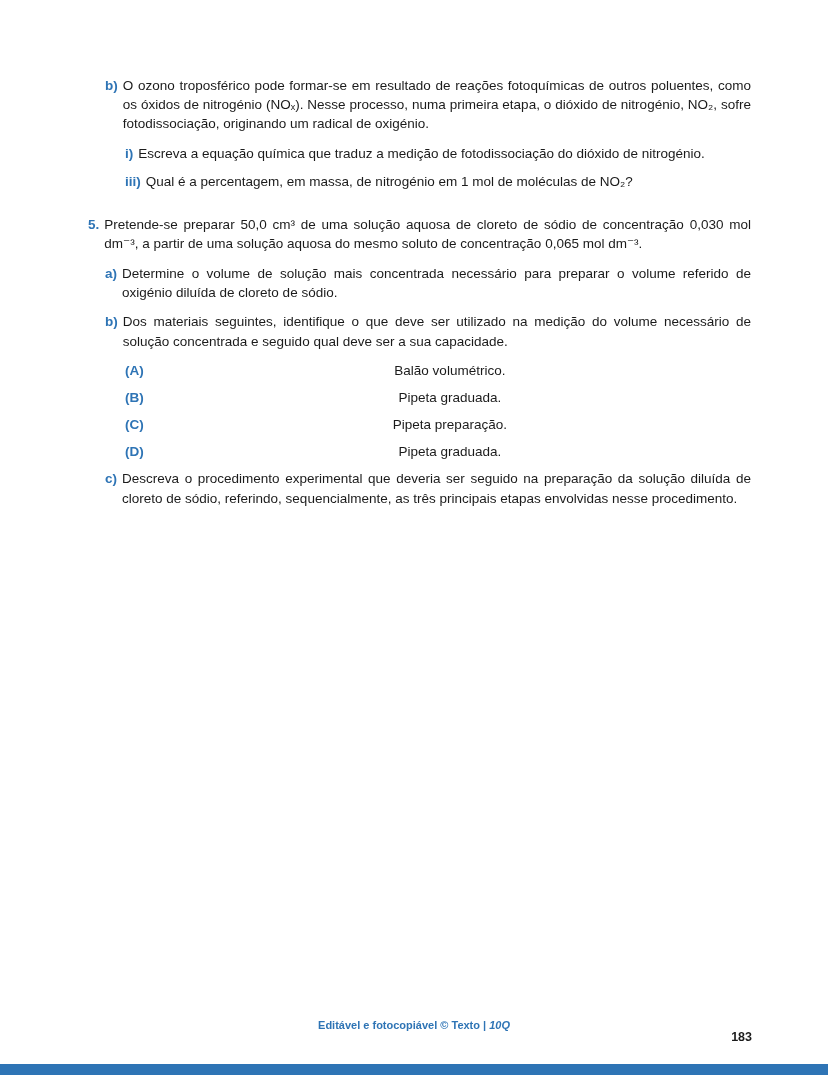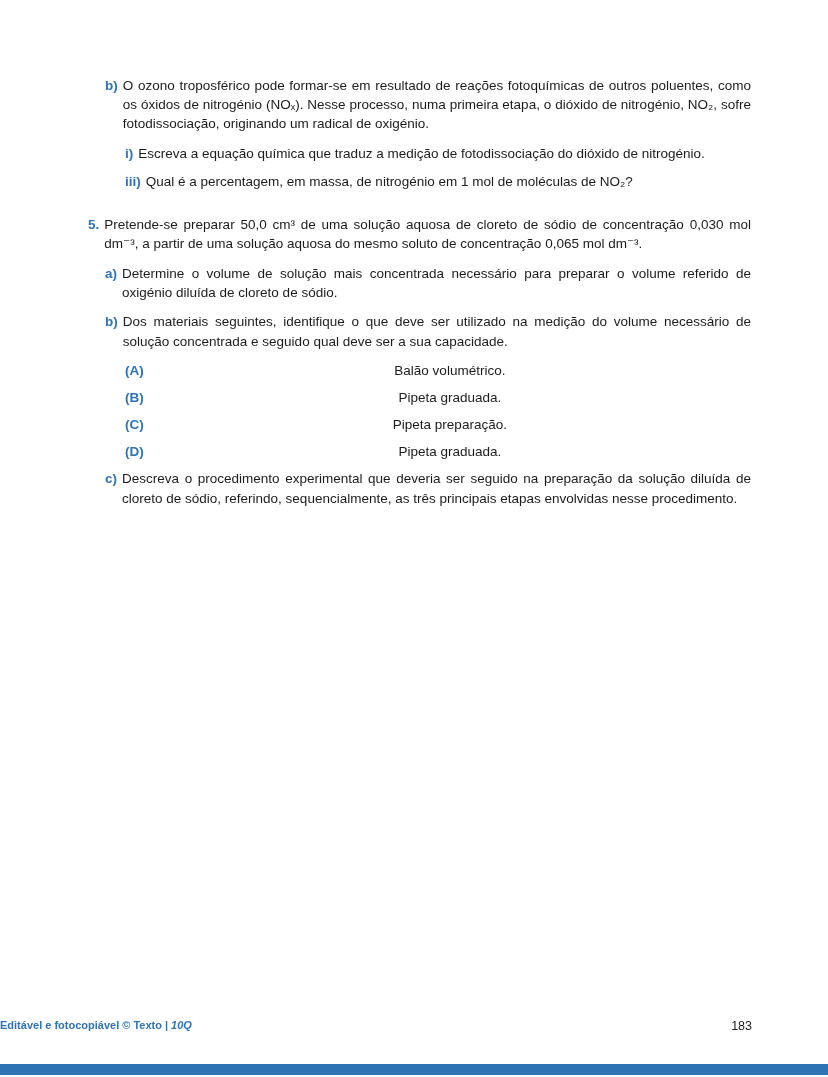--- a/index.html
+++ b/index.html
@@ -39,32 +39,32 @@
   .mb-sub   { margin-bottom: 8px; }
   .q5       { margin-top: 24px; margin-bottom: 11px; }
   .mb-itm   { margin-bottom: 10px; }
   .mb-opt   { margin-bottom: 8px; }
   .mt-c     { margin-top: 2px; }
 
   .footer {
     position: absolute;
     left: 0; right: 0;
     bottom: 46px;
-    text-align: left;
+    text-align: center;
     font-size: 11px;
     font-weight: bold;
     color: #2E74B5;
   }
   .fbook { font-style: italic; margin-left: 3px; }
   .pagenum {
     position: absolute;
     right: 76px;
-    bottom: 44px;
+    bottom: 33px;
     font-size: 12.5px;
-    font-weight: normal;
+    font-weight: bold;
     color: #1b1b1b;
   }
   .bottom-bar {
     position: absolute;
     left: 0; right: 0;
     bottom: 2px;
     height: 11px;
     background: #2E74B5;
   }
 </style>

